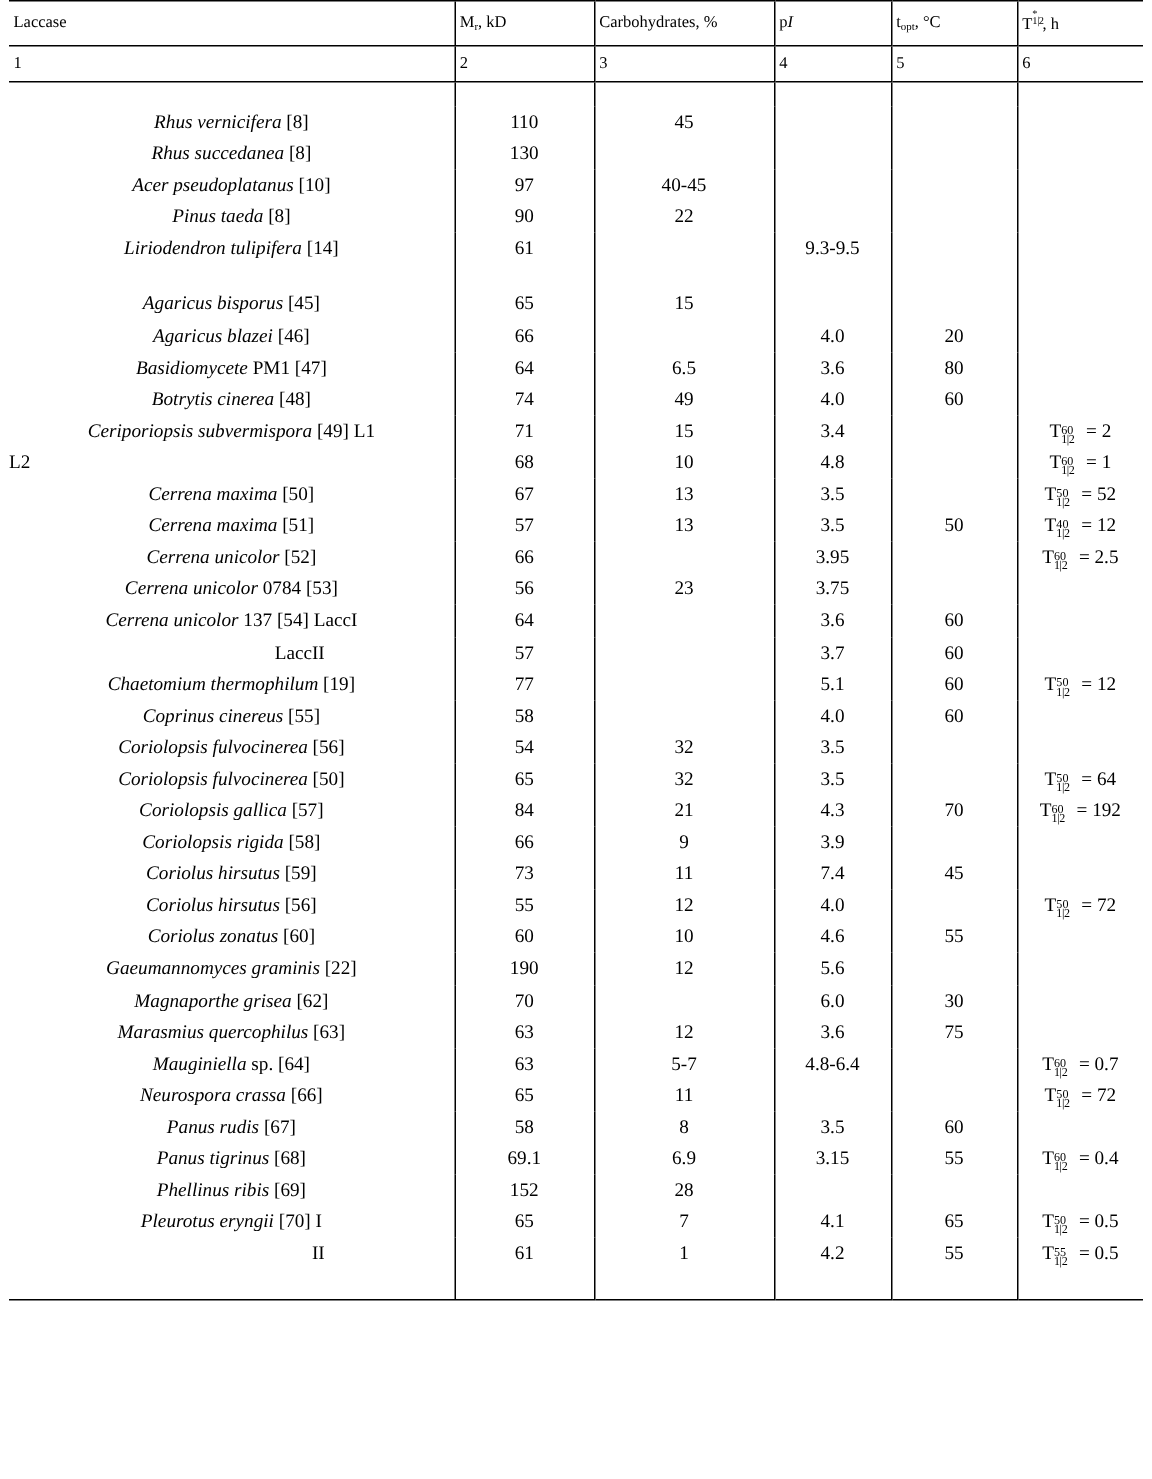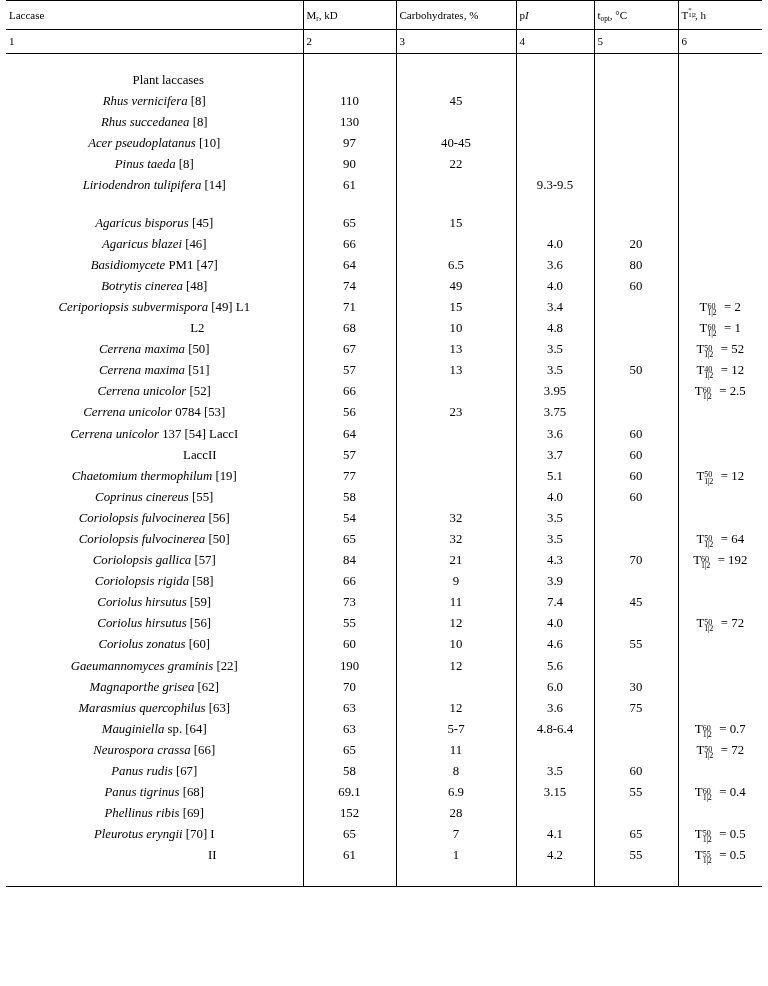--- a/index.html
+++ b/index.html
@@ -63,21 +63,21 @@
 
   td.namecell {
     text-align: left;
     padding-left: 30px;
   }
   td.namecell.rightlabel {
     text-align: right;
     padding-right: 86px;
   }
   td.namecell.rightlabel-l {
-    text-align: right;
+    text-align: left;
     padding-right: 98px;
   }
 
   .sp-italic { font-style: italic; text-align: center; }
 
   tr.spacer td {
     height: 16px;
     line-height: 16px;
     padding: 0;
   }
@@ -157,28 +157,20 @@
     <tbody id="table-body">
         <tr class="spacer">
           <td></td>
           <td class="vline"></td>
           <td class="vline"></td>
           <td class="vline"></td>
           <td class="vline"></td>
           <td class="vline"></td>
         </tr>
         <tr class="datarow">
-          <td class="namecell" style="padding-left: 28px;">Plant laccases</td>
-          <td class="vline"></td>
-          <td class="vline"></td>
-          <td class="vline"></td>
-          <td class="vline"></td>
-          <td class="vline"></td>
-        </tr>
-        <tr class="datarow">
           <td class="namecell"><span class="sp-italic">Rhus vernicifera</span><span> [8]</span></td>
           <td class="vline">110</td>
           <td class="vline">45</td>
           <td class="vline"></td>
           <td class="vline"></td>
           <td class="vline"></td>
         </tr>
         <tr class="datarow">
           <td class="namecell"><span class="sp-italic">Rhus succedanea</span><span> [8]</span></td>
           <td class="vline">130</td>

